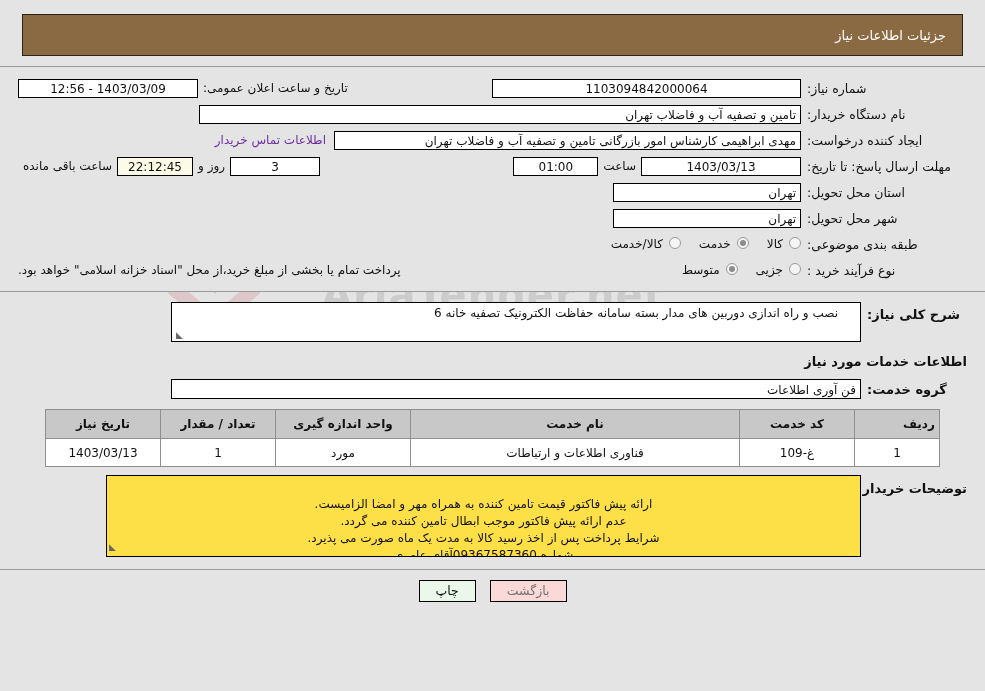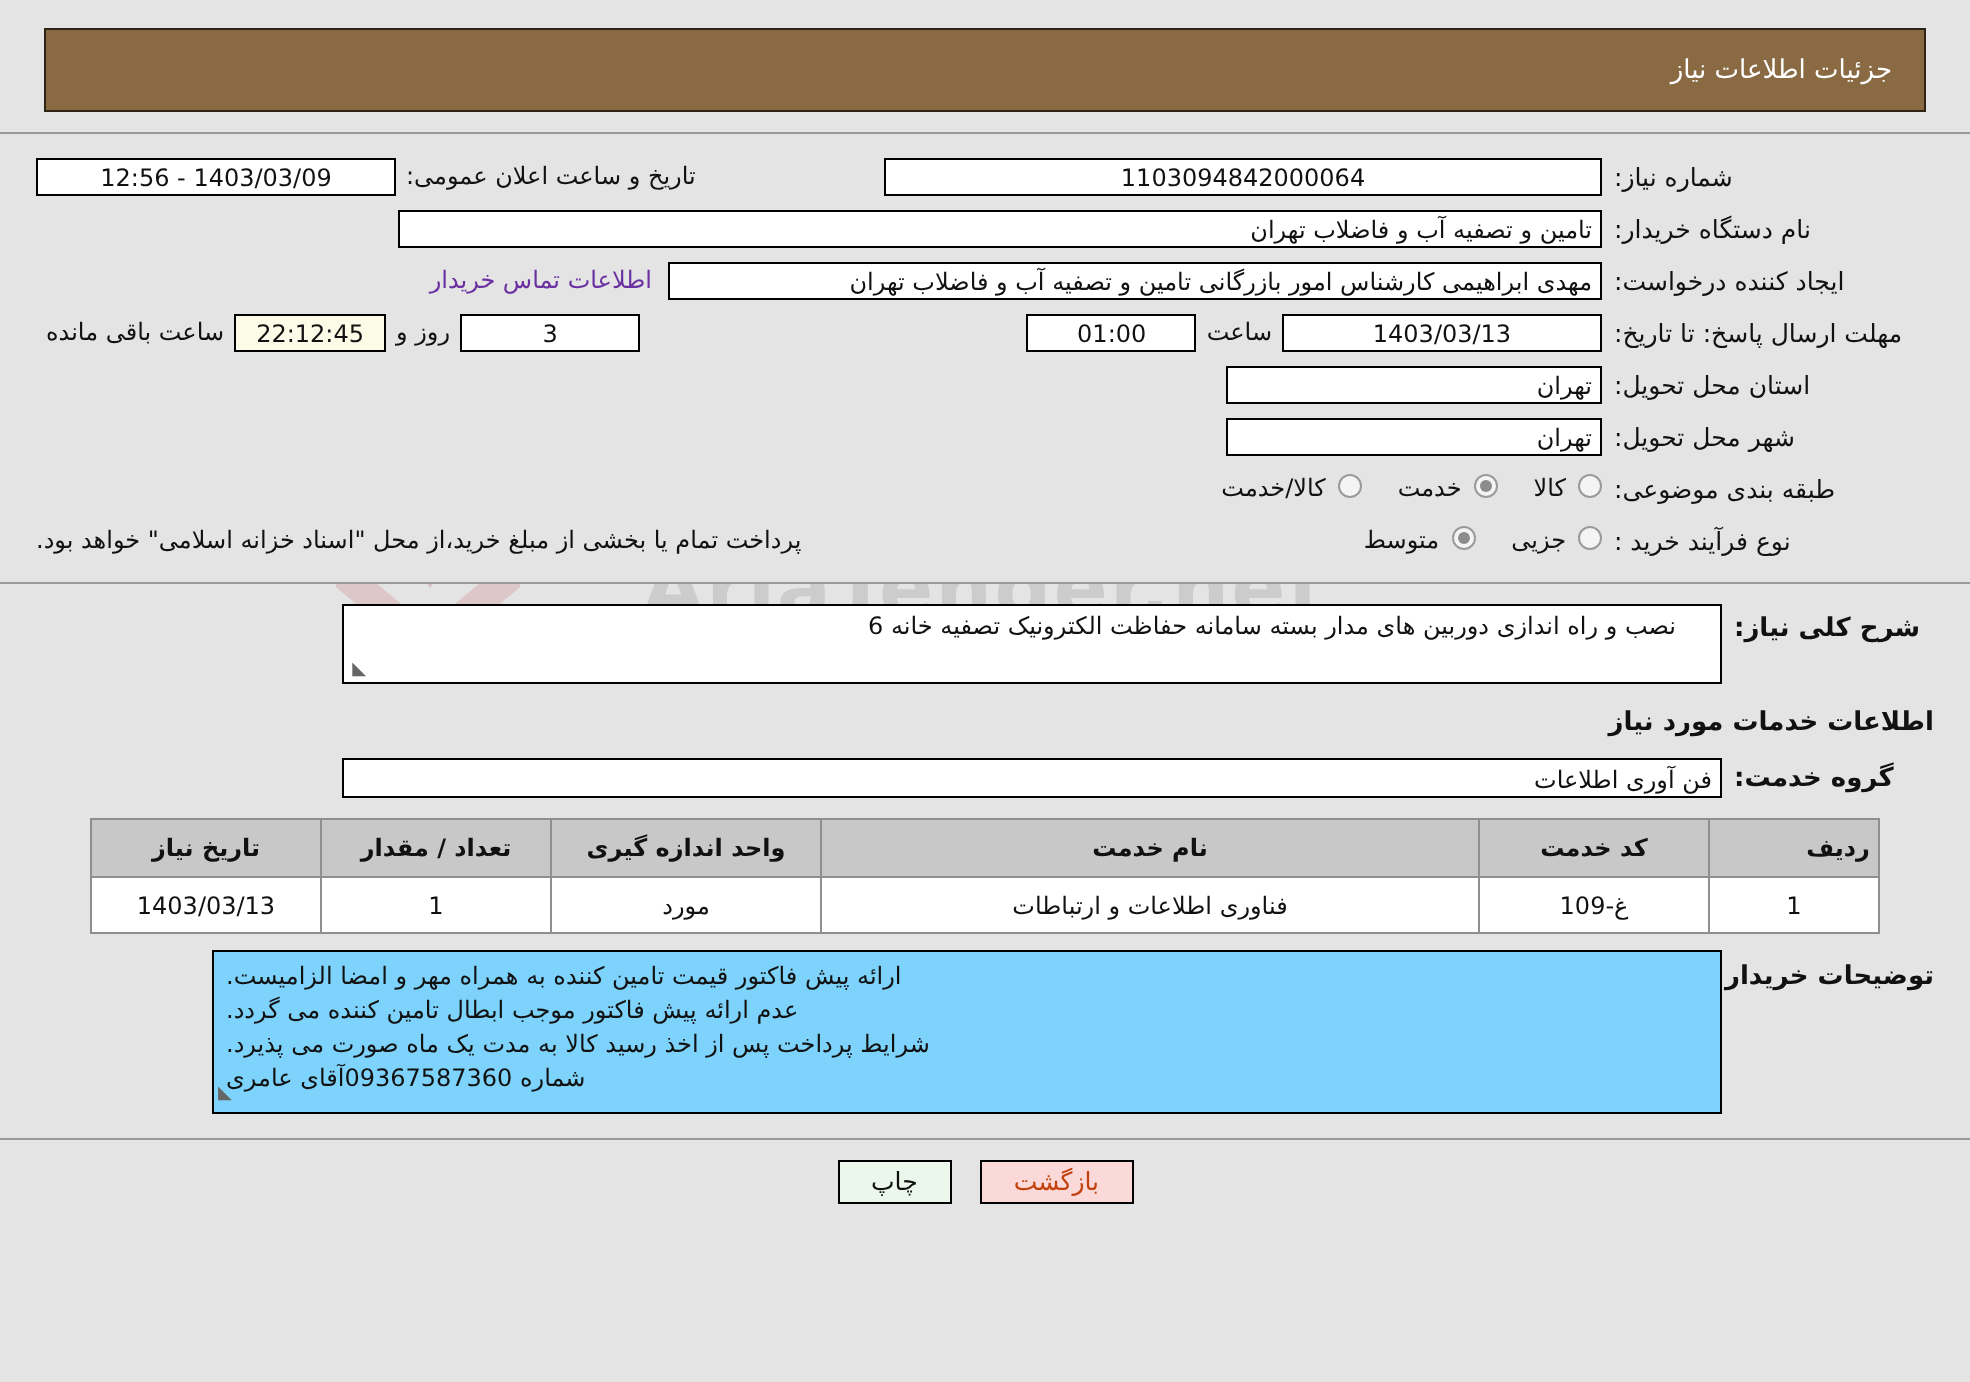--- a/index.html
+++ b/index.html
@@ -280,26 +280,26 @@
   .notes-label {
     font-size: 13px;
     font-weight: bold;
     white-space: nowrap;
     width: 100px;
     text-align: left;
     padding-left: 6px;
     padding-top: 6px;
   }
   .notes-box {
-    background: #7dd3fc;
+    background: #fde047;
     border: 1px solid #000;
     box-sizing: border-box;
     font-size: 12px;
-    padding: 4px 6px;
-    text-align: left;
+    padding: 20px 6px;
+    text-align: center;
     position: relative;
     line-height: 17px;
     color: #111;
     overflow: hidden;
   }
   .notes-box .grip {
     position: absolute;
     left: 2px;
     bottom: 0px;
     font-size: 9px;
@@ -325,21 +325,21 @@
     padding: 0 16px;
     cursor: pointer;
     text-align: center;
   }
   .btn.print {
     background: #eaf7ea;
     color: #111;
   }
   .btn.back {
     background: #fbd9d9;
-    color: #c2410c;
+    color: #737373;
   }
 </style>
 </head>
 <body>
 
 <div class="watermark">
   <div class="wm-shield"></div>
   <div class="wm-arrow-stem"></div>
   <div class="wm-arrow"></div>
   <div class="wm-text">AriaTender.net</div>
@@ -348,21 +348,21 @@
 <div class="page">
 
   <div class="title-bar">
     <span class="title-text">جزئیات اطلاعات نیاز</span>
   </div>
 
   <div class="panel">
 
     <div class="row">
       <span class="lbl w-right">شماره نیاز:</span>
-      <div class="fld center" style="width:359px;">1103094842000064</div>
+      <div class="fld center" style="width:309px;">1103094842000064</div>
       <div class="spacer"></div>
       <span class="inline-label">تاریخ و ساعت اعلان عمومی:</span>
       <div class="fld center" style="width:180px;">1403/03/09 - 12:56</div>
     </div>
 
     <div class="row">
       <span class="lbl w-right">نام دستگاه خریدار:</span>
       <div class="fld" style="width:602px;">تامین و تصفیه آب و فاضلاب تهران</div>
     </div>
 

